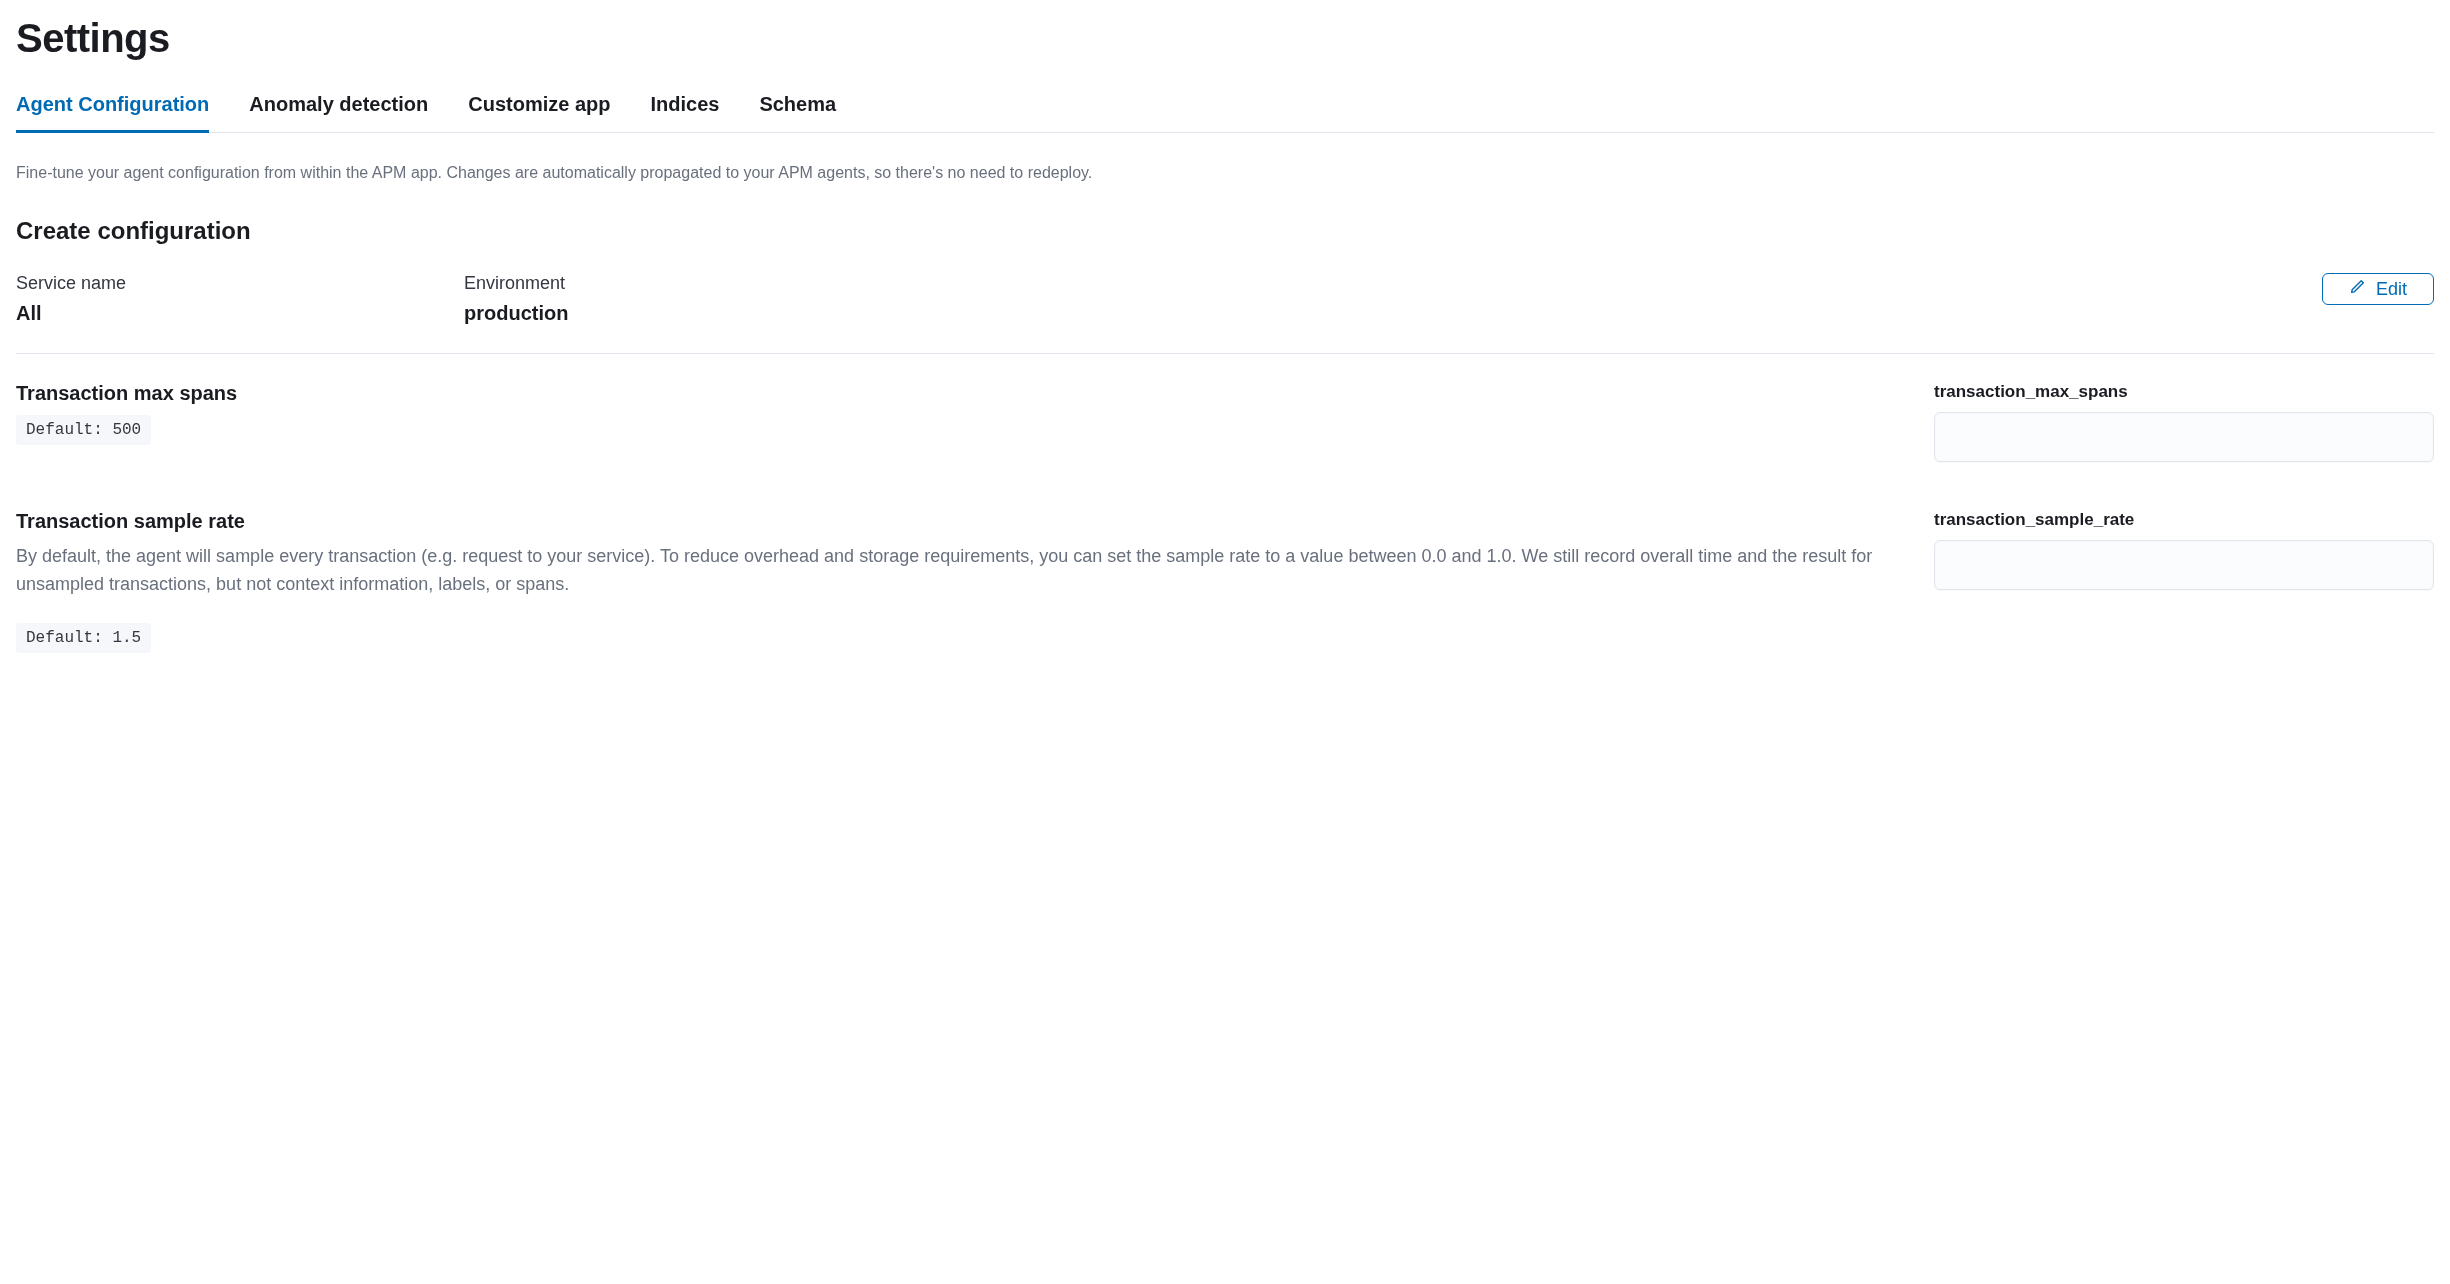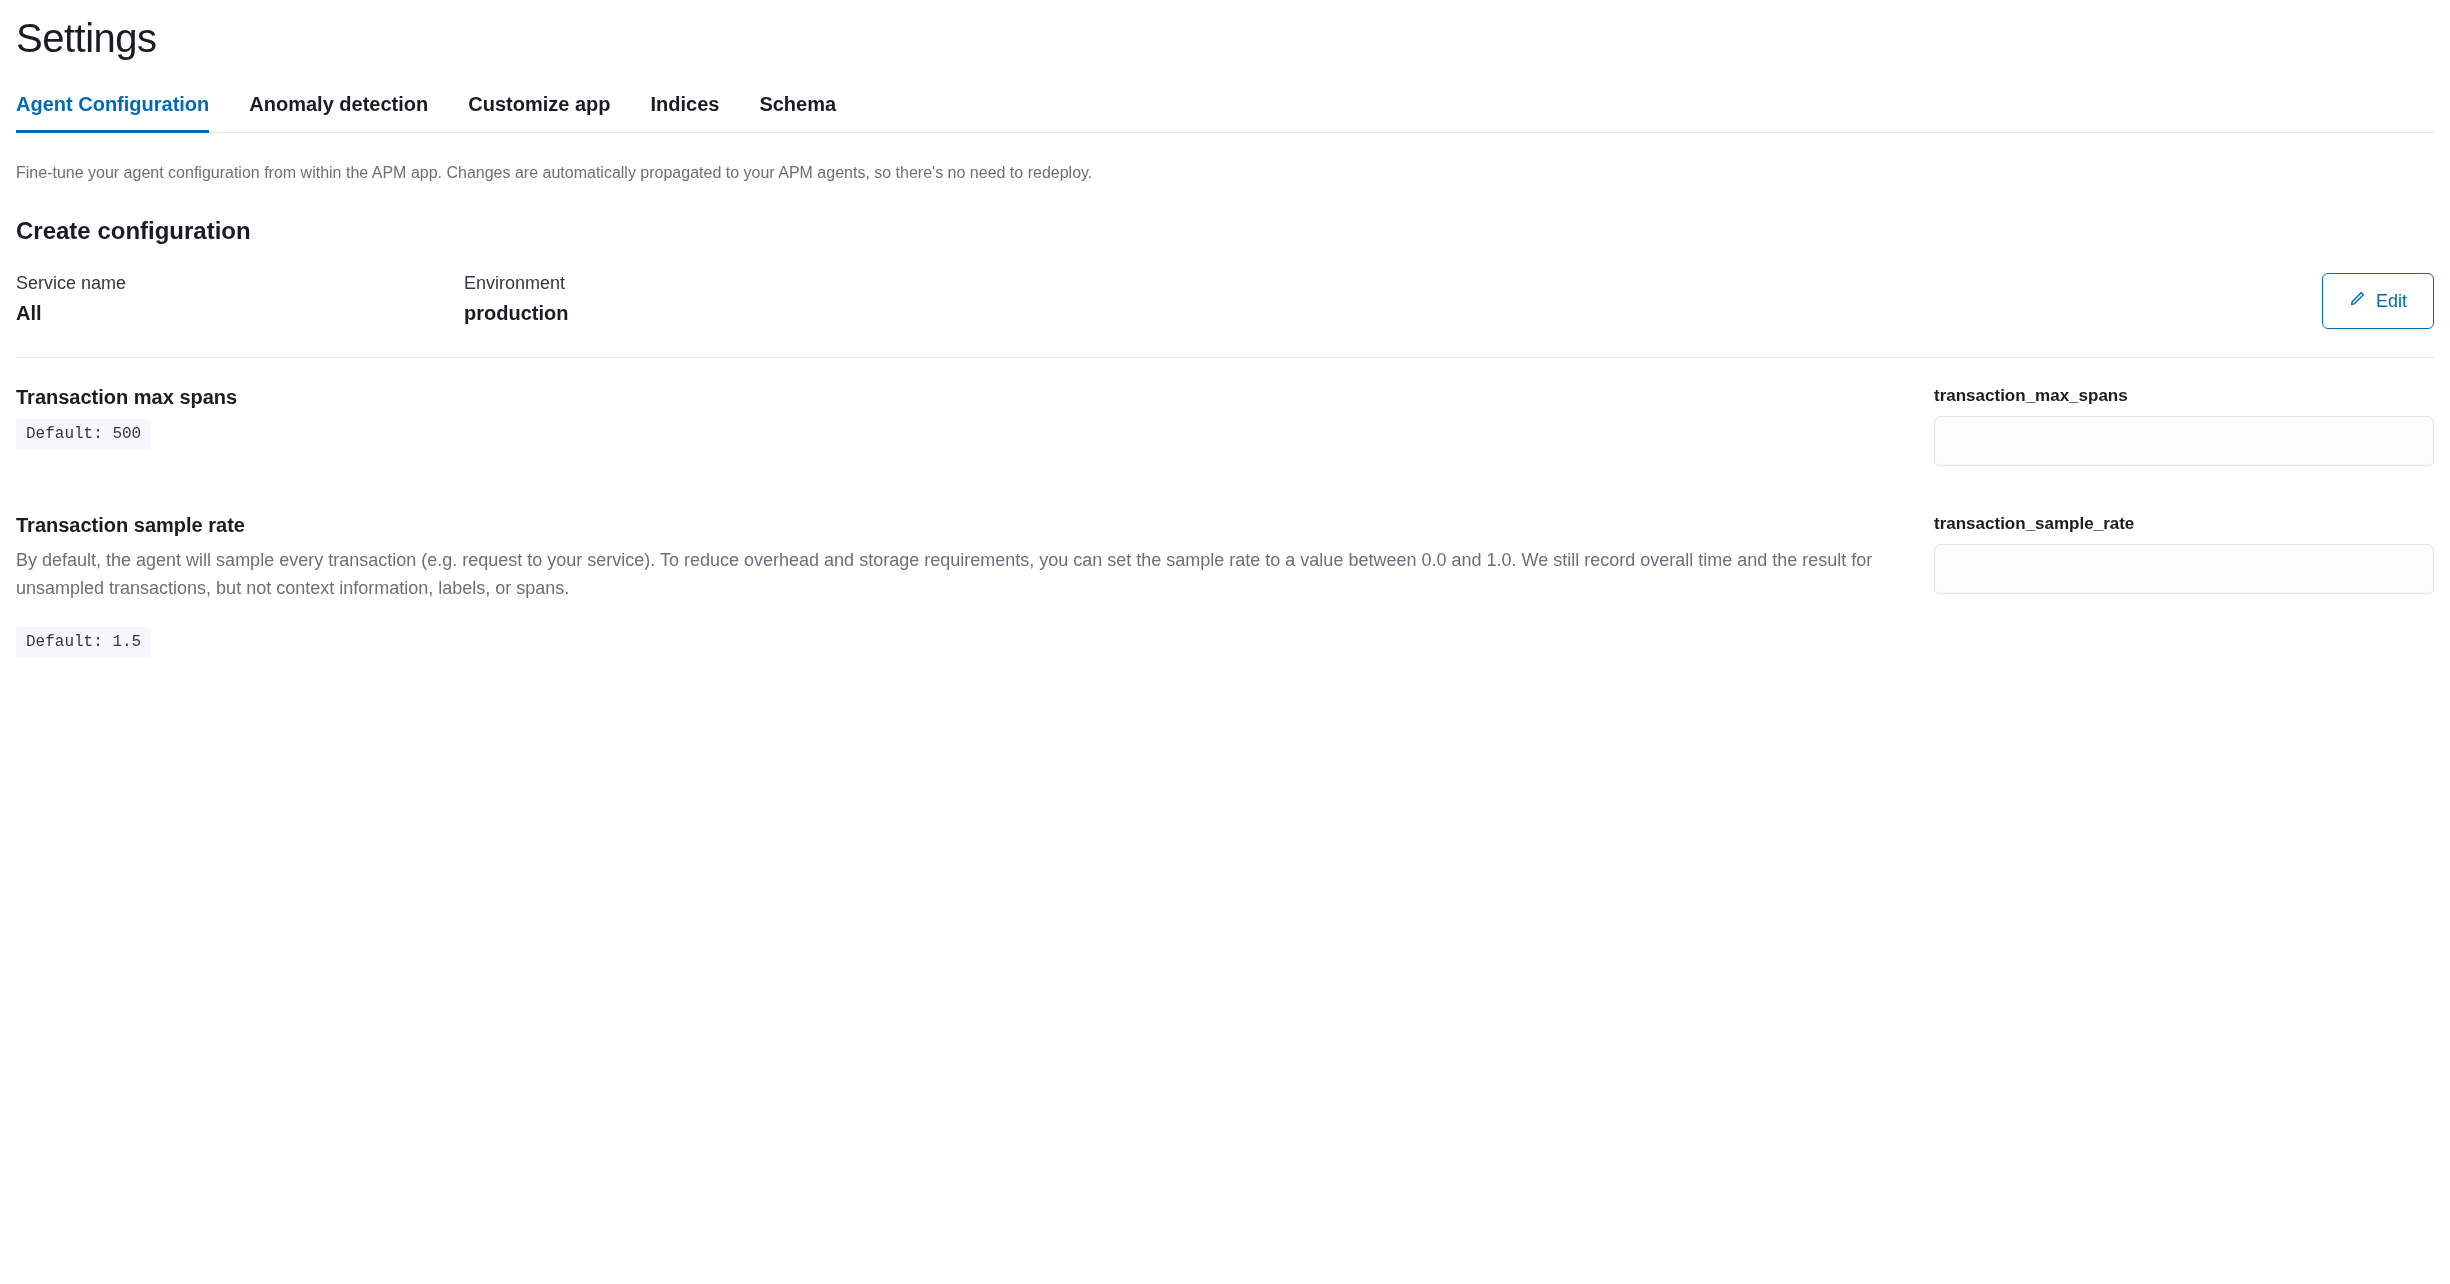--- a/index.html
+++ b/index.html
@@ -11,21 +11,21 @@
       font-family: -apple-system, BlinkMacSystemFont, "Segoe UI", Helvetica, Arial, sans-serif;
       background: #ffffff;
       color: #1a1c21;
       padding: 16px;
     }
     .container {
       max-width: 2450px;
     }
     .page-title {
       font-size: 40px;
-      font-weight: 400;
+      font-weight: 700;
       color: #1a1c21;
       margin-bottom: 32px;
       letter-spacing: -0.5px;
     }
     .tabs {
       display: flex;
       gap: 40px;
       border-bottom: 1px solid #e3e6ec;
       margin-bottom: 28px;
     }
@@ -88,21 +88,21 @@
     }
     .edit-button {
       display: inline-flex;
       align-items: center;
       gap: 10px;
       background: #ffffff;
       border: 1px solid #006bb4;
       color: #006bb4;
       font-size: 18px;
       font-weight: 400;
-      padding: 16px 26px;
+      padding: 4px 26px;
       border-radius: 6px;
       cursor: pointer;
     }
     .edit-button svg {
       width: 17px;
       height: 17px;
     }
     .setting-row {
       display: flex;
       gap: 20px;

